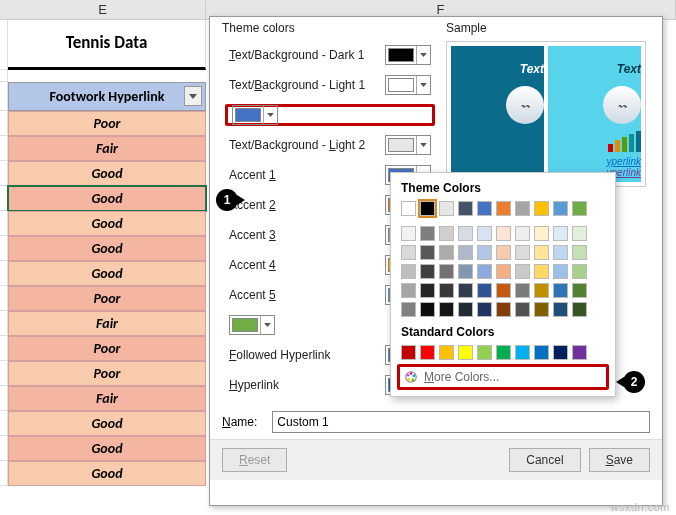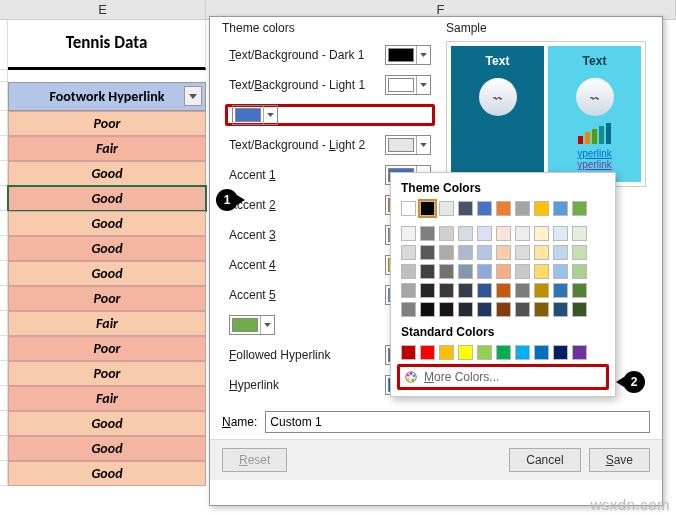--- a/index.html
+++ b/index.html
@@ -135,22 +135,23 @@
   .sample-box {
     width: 200px;
     border: 1px solid #ccc;
     padding: 4px;
     height: 146px;
     position: relative;
     display:flex; gap:4px;
   }
   .sample-panel {
     flex:1;
-    display:flex; flex-direction:column; align-items:center;
-    padding-top:8px;
+    display:flex; flex-direction:column; align-items:flex-end;
+    padding-top:16px;
+    font-style:italic;
   }
   .sp1 { background:#0b6b8a; }
   .sp2 { background:#58d3ec; }
   .sample-panel .txt { color:#fff; font-weight:bold; font-size:12px; margin-bottom:10px;}
   .sp2 .txt { color:#04394c; }
   .circ { width:38px;height:38px;border-radius:50%;background:linear-gradient(#fff,#cfd9e4);display:flex;align-items:center;justify-content:center;font-size:9px;color:#555; margin-bottom:6px;}
   .bars { display:flex; gap:2px; align-items:flex-end; height:22px;}
   .bars span{ width:5px; }
   .bars span:nth-child(1){height:8px;background:#c00;}
   .bars span:nth-child(2){height:12px;background:#e68a00;}
@@ -198,32 +199,32 @@
   }
   .badge.arrL::after{
     content:"";position:absolute;right:-7px;top:6px;width:0;height:0;
     border-top:5px solid transparent;border-bottom:5px solid transparent;border-left:8px solid #000;
   }
   .badge.arrR::before{
     content:"";position:absolute;left:-7px;top:6px;width:0;height:0;
     border-top:5px solid transparent;border-bottom:5px solid transparent;border-right:8px solid #000;
   }
 
-  .name-row{display:flex;align-items:center;gap:8px;padding:6px 12px;}
+  .name-row{display:flex;align-items:center;gap:15px;padding:6px 12px;}
   .name-row input{flex:1;border:1px solid #888;padding:3px 4px;font-size:12px;}
   .btn-row{
     background:#f0f0f0;border-top:1px solid #ddd;
     display:flex;align-items:center;padding:8px 12px;gap:8px;
   }
   .btn{border:1px solid #adadad;background:#e9e9e9;padding:4px 16px;font-size:12px;color:#333;}
   .btn.disabled{color:#9a9a9a;}
   .flex-sp{flex:1;}
 
   .watermark{
-    position:absolute;right:6px;bottom:2px;font-size:15px;color:#b9b9b9;letter-spacing:.5px;
+    position:absolute;right:6px;bottom:2px;font-size:11px;color:#b9b9b9;letter-spacing:.5px;
   }
   svg.caret{fill:#555;}
 </style>
 </head>
 <body>
 
 <div class="sheet">
   <div class="col-headers">
     <div class="col-header ch-e">E</div>
     <div class="col-header ch-f">F</div>

